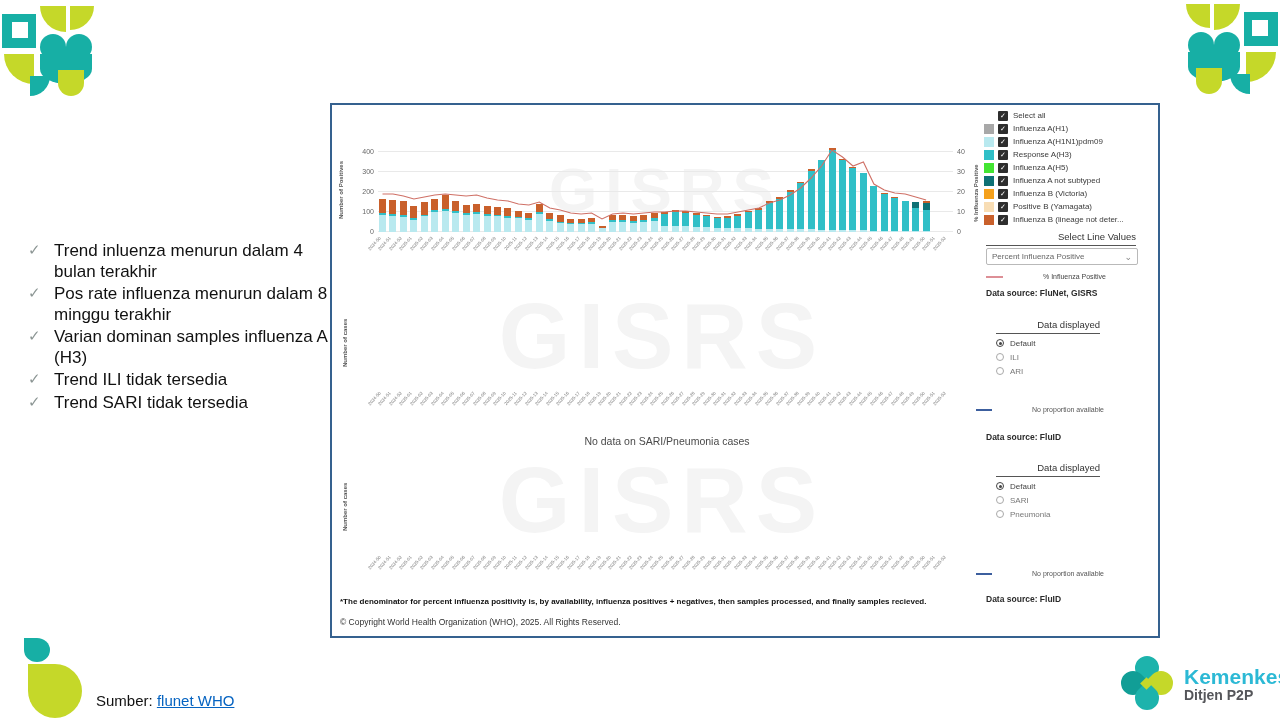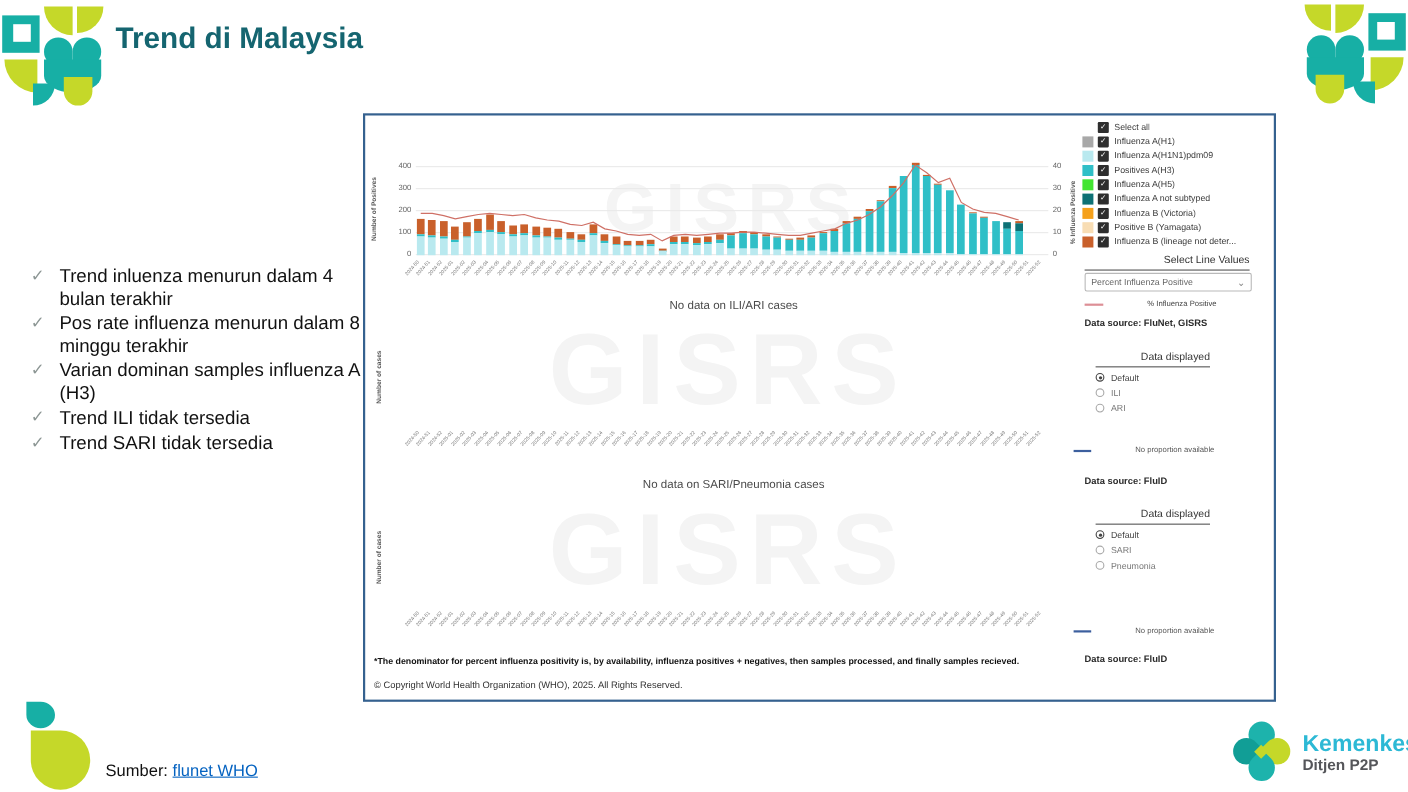--- a/index.html
+++ b/index.html
@@ -146,21 +146,20 @@
     <div class="cl s2"></div>
       <div class="cl s3"></div>
     <div class="cl s4"></div>
       <div class="cl s5"></div>
     <div class="cl s6"></div>
       <div class="cl s7"></div>
     <div class="cl s8"></div>
       <div class="cl s9"></div>
   </div>
 
-  <h1 class="slide-title">Trend di Malaysia</h1>
 
   <ul class="bullets">
       <li class="bullet">
         <span class="bcheck">✓</span>
         <span class="btext">Trend inluenza menurun dalam 4 bulan terakhir</span>
       </li>
       <li class="bullet">
         <span class="bcheck">✓</span>
         <span class="btext">Pos rate influenza menurun dalam 8 minggu terakhir</span>
       </li>
@@ -530,21 +529,20 @@
         <span class="xlab" style="left: 468.364px;">2025-45</span>
         <span class="xlab" style="left: 478.818px;">2025-46</span>
         <span class="xlab" style="left: 489.273px;">2025-47</span>
         <span class="xlab" style="left: 499.727px;">2025-48</span>
         <span class="xlab" style="left: 510.182px;">2025-49</span>
         <span class="xlab" style="left: 520.636px;">2025-50</span>
         <span class="xlab" style="left: 531.091px;">2025-51</span>
         <span class="xlab" style="left: 541.545px;">2025-52</span>
       </div>
 
-    <div class="abs nodata-title title2">No data on ILI/ARI cases</div>
     <div class="abs vlabel ylab2">Number of cases</div>
     <div class="abs xlabels xl2">
         <span class="xlab" style="left: -23px;">2024-50</span>
         <span class="xlab" style="left: -12.5455px;">2024-51</span>
         <span class="xlab" style="left: -2.09091px;">2024-52</span>
         <span class="xlab" style="left: 8.36364px;">2025-01</span>
         <span class="xlab" style="left: 18.8182px;">2025-02</span>
         <span class="xlab" style="left: 29.2727px;">2025-03</span>
         <span class="xlab" style="left: 39.7273px;">2025-04</span>
         <span class="xlab" style="left: 50.1818px;">2025-05</span>
@@ -675,21 +673,21 @@
             <span class="llb">Influenza A(H1)</span>
           </div>
           <div class="lrow">
             <span class="lsw" style="background: rgb(185, 233, 239);"></span>
             <span class="lcb">✓</span>
             <span class="llb">Influenza A(H1N1)pdm09</span>
           </div>
           <div class="lrow">
             <span class="lsw" style="background: rgb(48, 191, 199);"></span>
             <span class="lcb">✓</span>
-            <span class="llb">Positives A(H3)</span>
+            <span class="llb">Response A(H3)</span>
           </div>
           <div class="lrow">
             <span class="lsw" style="background: rgb(67, 229, 50);"></span>
             <span class="lcb">✓</span>
             <span class="llb">Influenza A(H5)</span>
           </div>
           <div class="lrow">
             <span class="lsw" style="background: rgb(14, 113, 117);"></span>
             <span class="lcb">✓</span>
             <span class="llb">Influenza A not subtyped</span>

